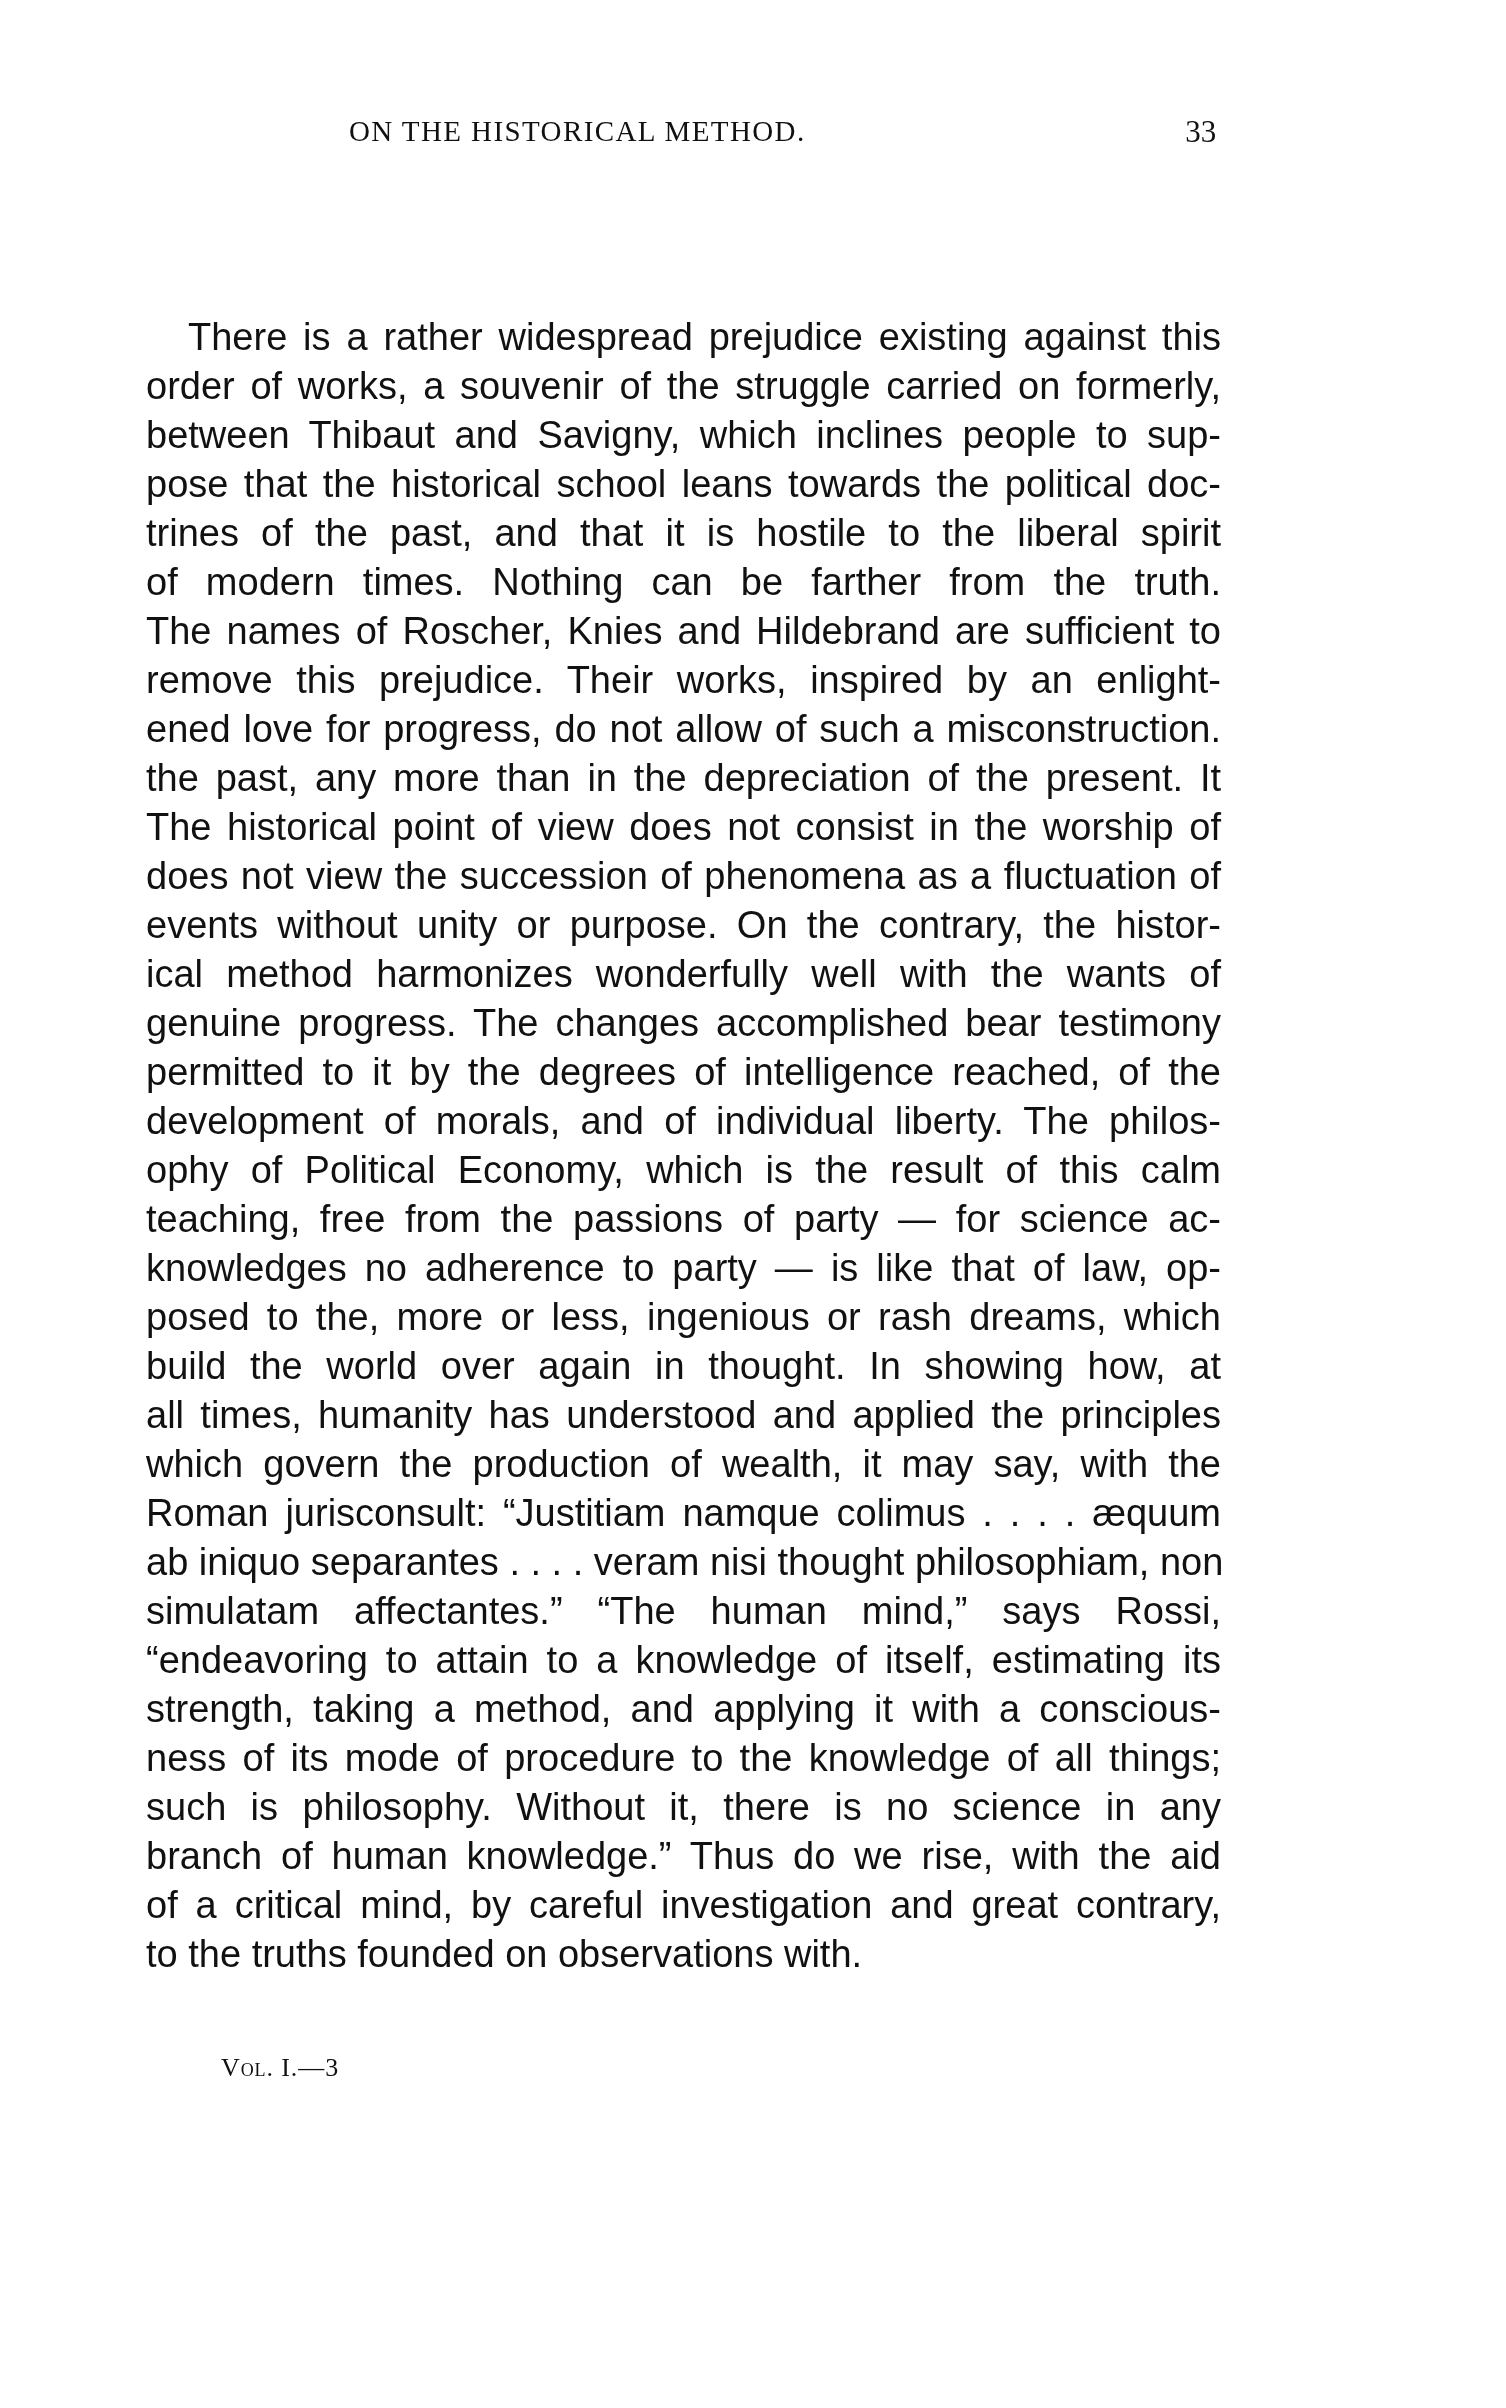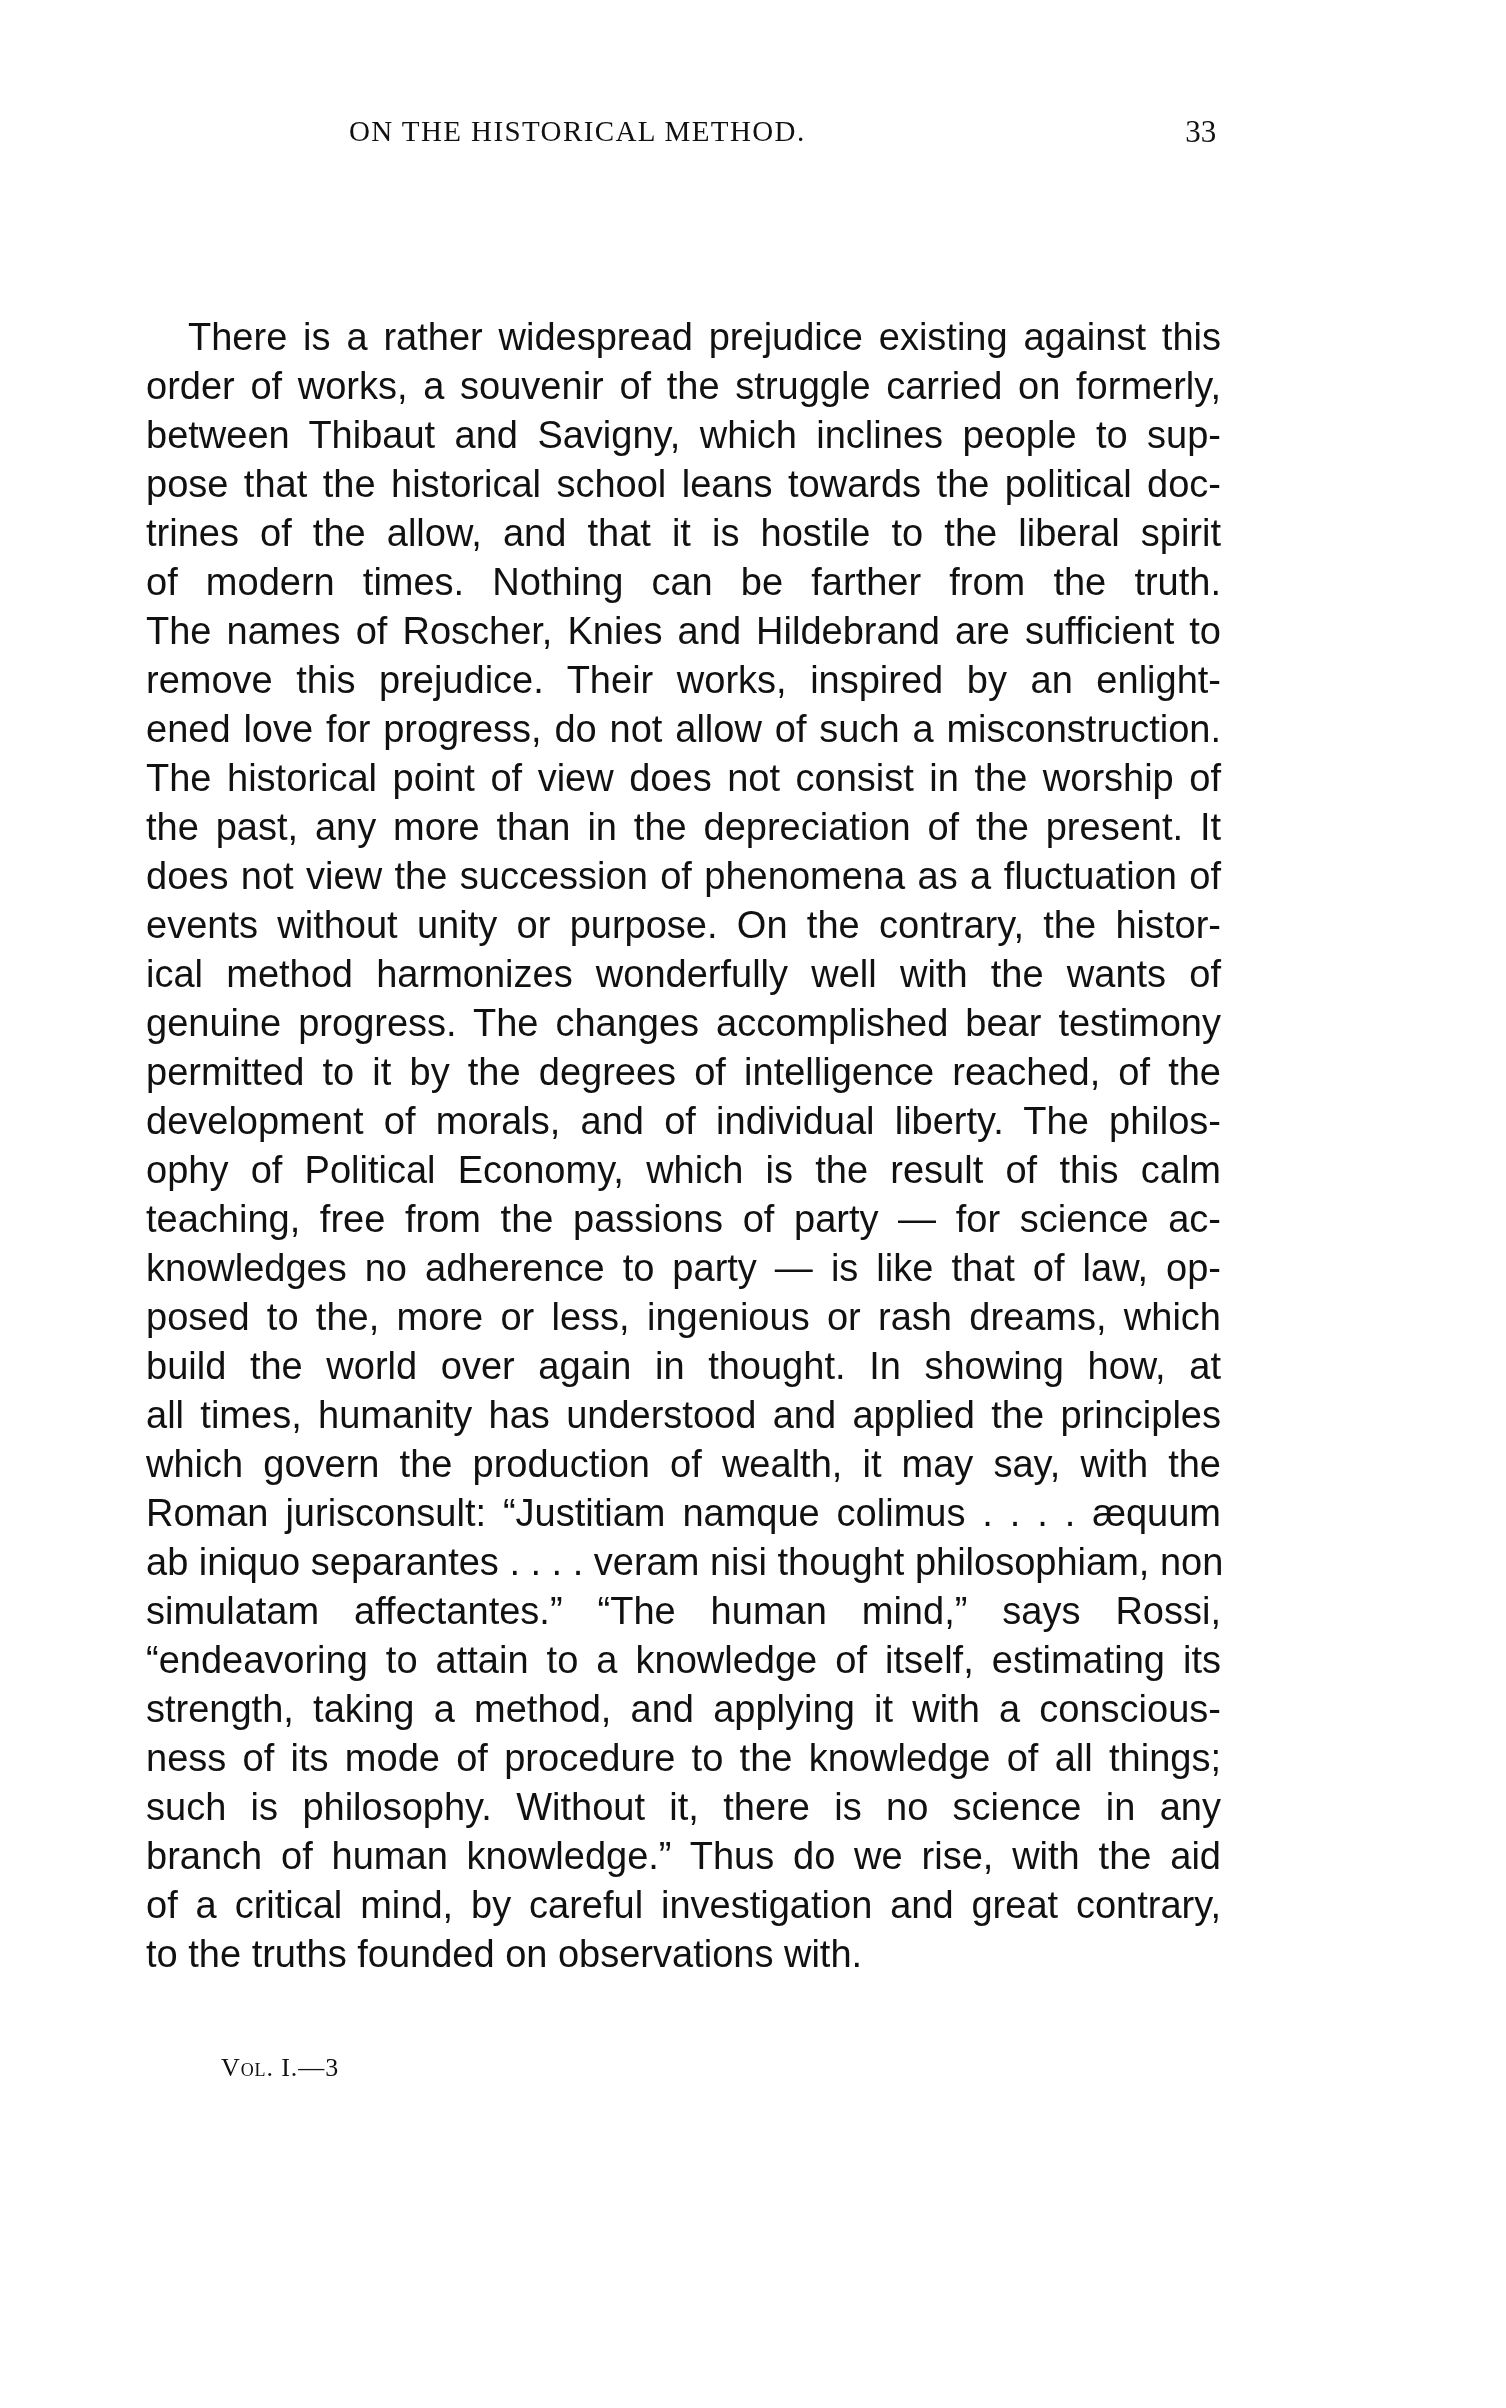--- a/index.html
+++ b/index.html
@@ -41,27 +41,27 @@
   <div class="running-head">
     <span class="running-title">ON THE HISTORICAL METHOD.</span>
     <span class="page-number">33</span>
   </div>
 
   <div class="body-text" id="body-text">
       <span class="line indent">There is a rather widespread prejudice existing against this</span>
       <span class="line">order of works, a souvenir of the struggle carried on formerly,</span>
       <span class="line">between Thibaut and Savigny, which inclines people to sup-</span>
       <span class="line">pose that the historical school leans towards the political doc-</span>
-      <span class="line">trines of the allow, and that it is hostile to the liberal spirit</span>
+      <span class="line">trines of the past, and that it is hostile to the liberal spirit</span>
       <span class="line">of modern times. Nothing can be farther from the truth.</span>
       <span class="line">The names of Roscher, Knies and Hildebrand are sufficient to</span>
       <span class="line">remove this prejudice. Their works, inspired by an enlight-</span>
       <span class="line">ened love for progress, do not allow of such a misconstruction.</span>
+      <span class="line">the past, any more than in the depreciation of the present. It</span>
       <span class="line">The historical point of view does not consist in the worship of</span>
-      <span class="line">the past, any more than in the depreciation of the present. It</span>
       <span class="line">does not view the succession of phenomena as a fluctuation of</span>
       <span class="line">events without unity or purpose. On the contrary, the histor-</span>
       <span class="line">ical method harmonizes wonderfully well with the wants of</span>
       <span class="line">genuine progress. The changes accomplished bear testimony</span>
       <span class="line">permitted to it by the degrees of intelligence reached, of the</span>
       <span class="line">development of morals, and of individual liberty. The philos-</span>
       <span class="line">ophy of Political Economy, which is the result of this calm</span>
       <span class="line">teaching, free from the passions of party — for science ac-</span>
       <span class="line">knowledges no adherence to party — is like that of law, op-</span>
       <span class="line">posed to the, more or less, ingenious or rash dreams, which</span>

